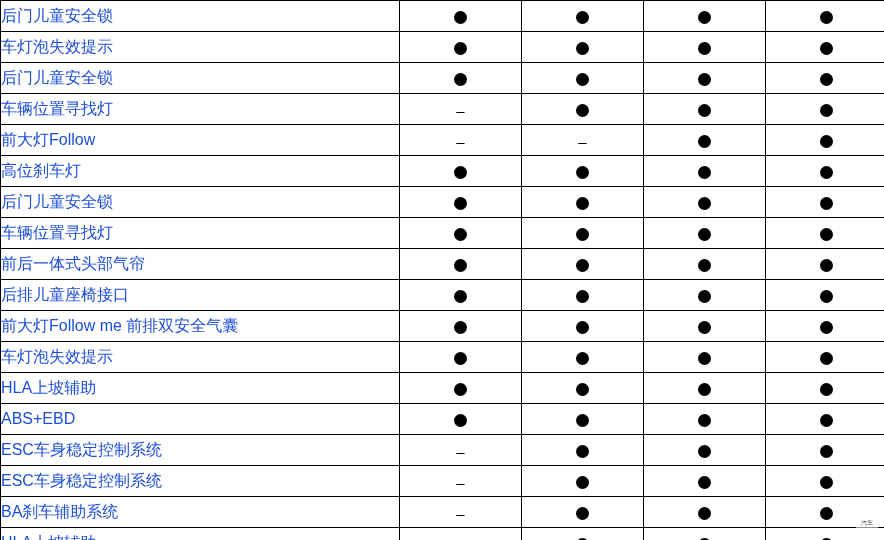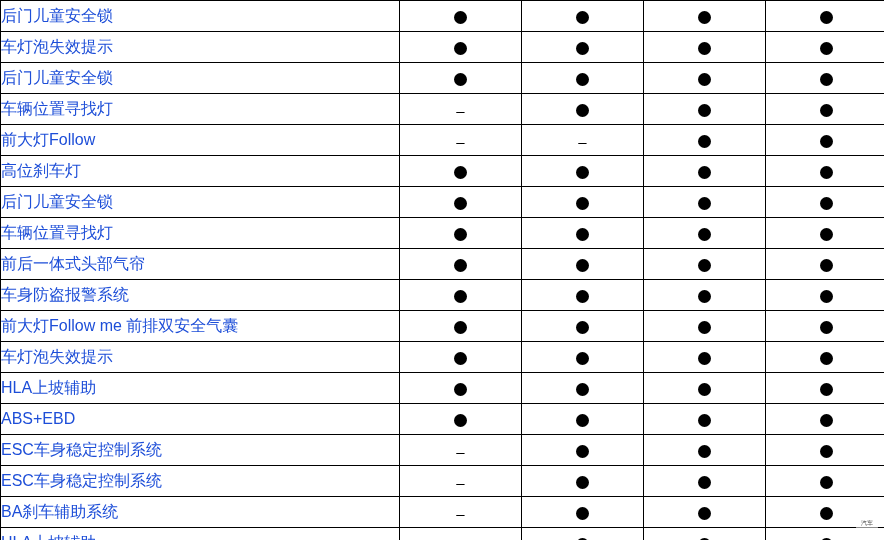--- a/index.html
+++ b/index.html
@@ -146,21 +146,21 @@
           <td class="mark-cell"><span class="dot"></span></td>
         </tr>
         <tr>
           <td class="feature-name">前后一体式头部气帘</td>
           <td class="mark-cell"><span class="dot"></span></td>
           <td class="mark-cell"><span class="dot"></span></td>
           <td class="mark-cell"><span class="dot"></span></td>
           <td class="mark-cell"><span class="dot"></span></td>
         </tr>
         <tr>
-          <td class="feature-name">车身防盗报警系统</td>
+          <td class="feature-name">后排儿童座椅接口</td>
           <td class="mark-cell"><span class="dot"></span></td>
           <td class="mark-cell"><span class="dot"></span></td>
           <td class="mark-cell"><span class="dot"></span></td>
           <td class="mark-cell"><span class="dot"></span></td>
         </tr>
         <tr>
           <td class="feature-name">前大灯Follow me 前排双安全气囊</td>
           <td class="mark-cell"><span class="dot"></span></td>
           <td class="mark-cell"><span class="dot"></span></td>
           <td class="mark-cell"><span class="dot"></span></td>

